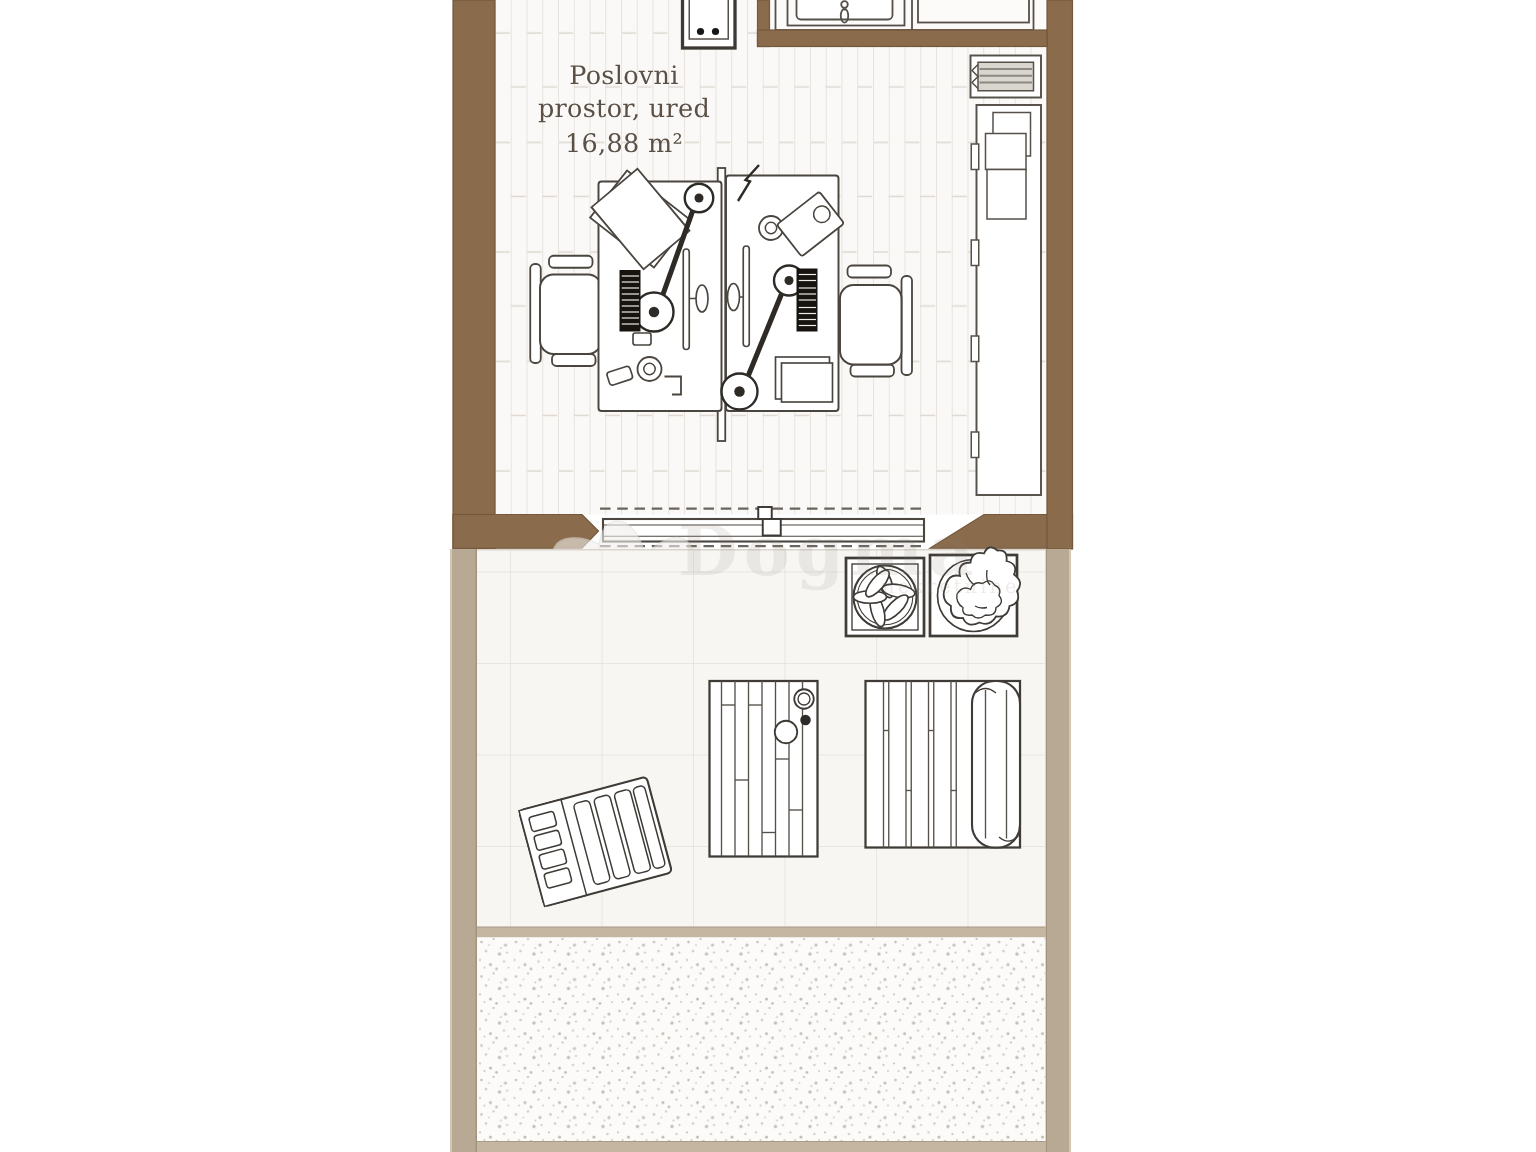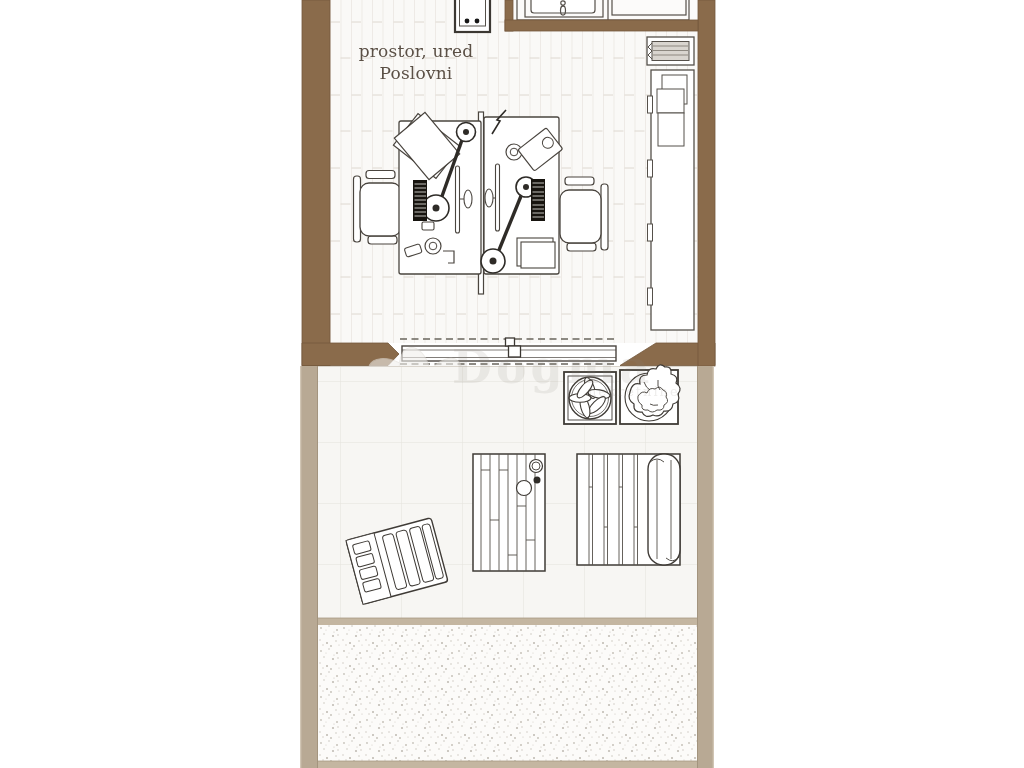--- a/index.html
+++ b/index.html
@@ -315,21 +315,22 @@
     <rect x="-39" y="-1" width="17" height="10" rx="2" stroke-width="1"></rect>
     <rect x="-39" y="12" width="17" height="10" rx="2" stroke-width="1"></rect>
     <rect x="-8" y="-28" width="11" height="56" rx="3" stroke-width="1"></rect>
     <rect x="6" y="-28" width="11" height="56" rx="3" stroke-width="1"></rect>
     <rect x="20" y="-28" width="11" height="56" rx="3" stroke-width="1"></rect>
     <rect x="33" y="-28" width="8" height="56" rx="3" stroke-width="1"></rect>
   </g>
 </svg>
 
   <div class="room-label" style="left:330px;top:40px;width:172px;">
+    <span>Poslovni</span>
     <span>prostor, ured</span>
-    <span>Poslovni</span>
+    <span>16,88 m²</span>
   </div>
 
 
   <div class="wm-text" style="left:452px;top:340px;">Dogma</div>
   <div class="wm-sub" style="left:548px;top:384px;">nekretnine</div>
 
 </div>
 
 </body></html>

